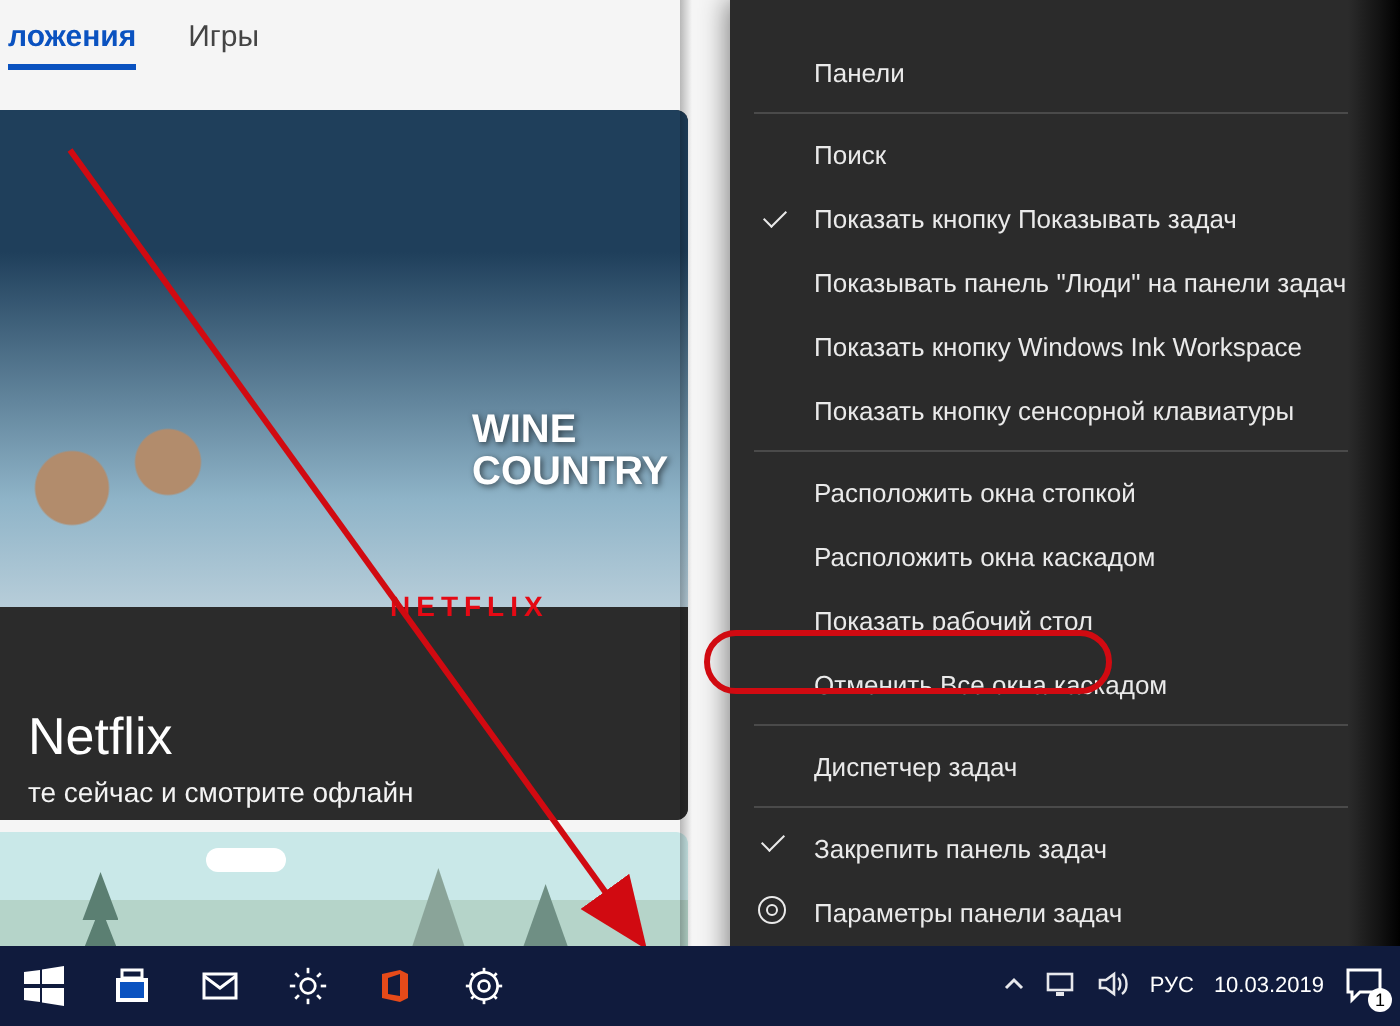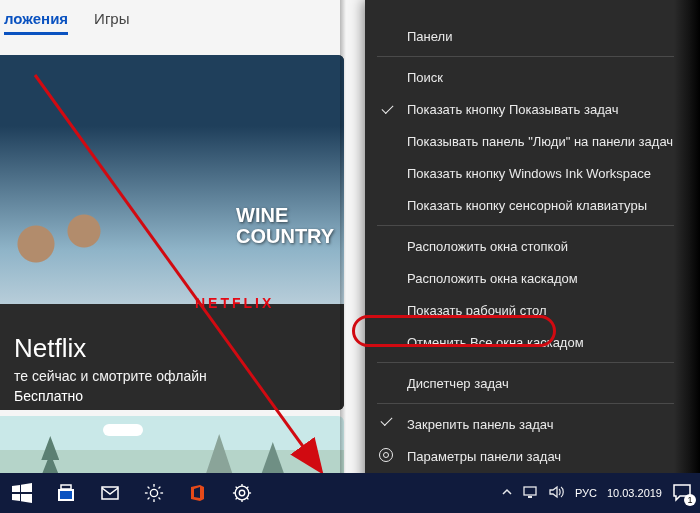--- a/index.html
+++ b/index.html
@@ -65,21 +65,20 @@
       <div class="hero-sky"></div>
       <div class="hero-people"></div>
       <div class="hero-title">
         <span>WINE</span><br>
         <span>COUNTRY</span>
       </div>
       <div class="hero-netflix">NETFLIX</div>
       <div class="hero-bottom">
         <div class="hero-appname">Netflix</div>
         <div class="hero-sub">те сейчас и смотрите офлайн</div>
-        <div class="hero-price">Бесплатно</div>
       </div>
     </div>
 
     <div class="landcard">
       <div class="cloud"></div>
       <div class="tree"></div>
       <div class="mtn"></div>
       <div class="mtn2"></div>
     </div>
 

